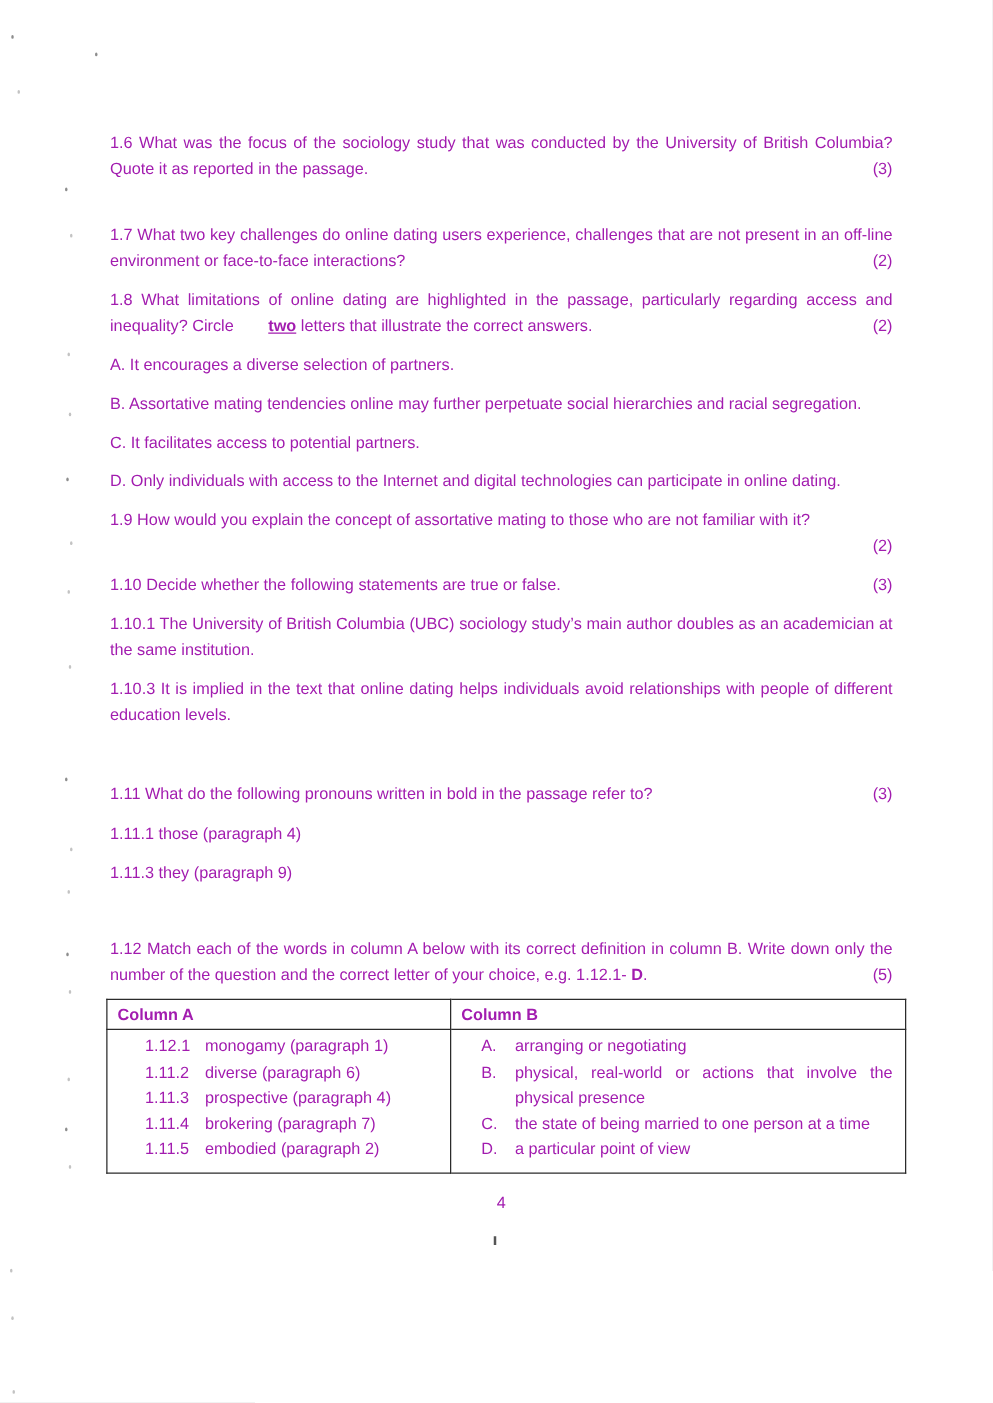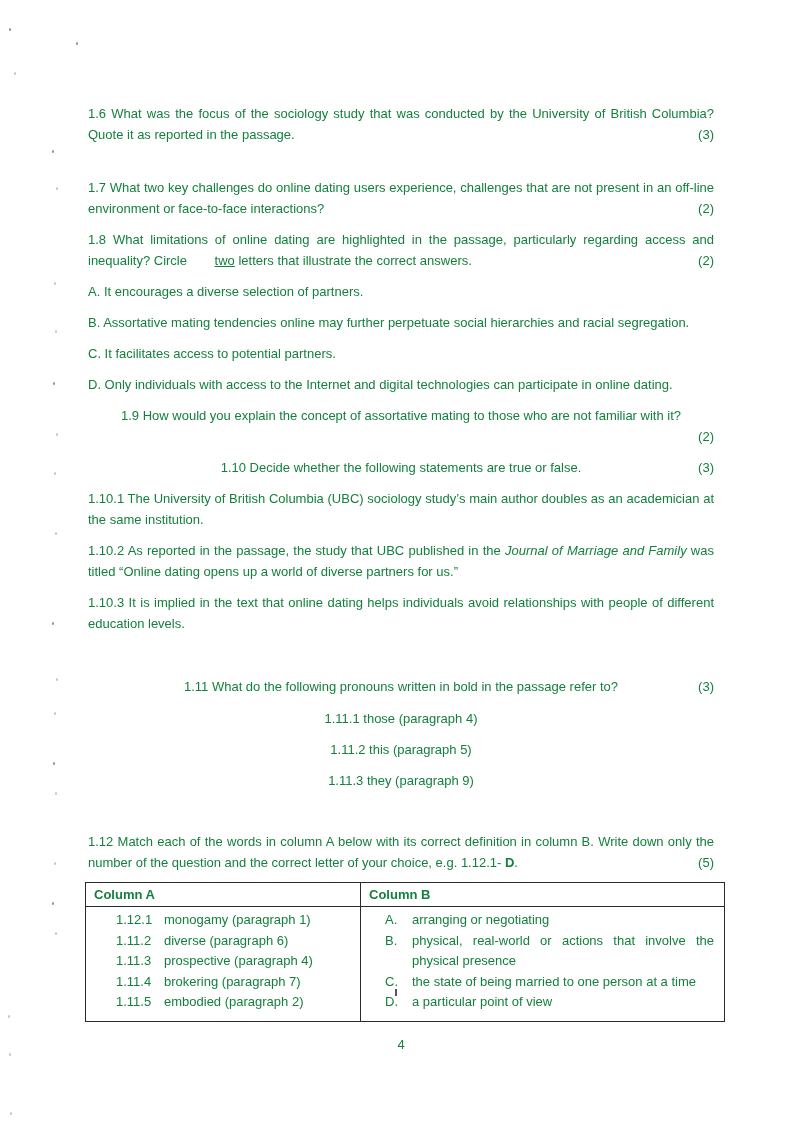--- a/index.html
+++ b/index.html
@@ -3,52 +3,52 @@
 <meta charset="utf-8">
 <style>
   html, body { margin: 0; padding: 0; background: #e8e8e8; }
   .page {
     position: relative;
     width: 794px;
     height: 1122px;
     margin: 0 auto;
     background: #ffffff;
     font-family: "Liberation Sans", sans-serif;
-    color: #15803d;
+    color: #a21caf;
     overflow: hidden;
   }
   .content {
     position: absolute;
     left: 88px;
     top: 103px;
     width: 626px;
     font-size: 13px;
     line-height: 21px;
   }
   p.q {
     margin: 0 0 10px 0;
     position: relative;
     text-align: justify;
   }
-  p.q.single { text-align: center; }
+  p.q.single { text-align: left; }
   p.q.gap-xl { margin-bottom: 32px; }
   p.q.gap-sm { margin-bottom: 9px; margin-top: 40px; }
   .marks {
     position: absolute;
     right: 0;
     bottom: 0;
     background: #fff;
     padding-left: 6px;
   }
   .marks-line {
     text-align: right;
     margin: 0 0 10px 0;
   }
   .opt { margin: 0 0 10px 0; text-align: justify; }
-  .emph-two { font-weight: normal; text-decoration: underline; padding-left: 24px; }
+  .emph-two { font-weight: bold; text-decoration: underline; padding-left: 24px; }
   .italic { font-style: italic; }
   .bold { font-weight: bold; }
 
   table.match-table {
     border-collapse: collapse;
     width: 605px;
     margin-left: -3px;
     table-layout: fixed;
   }
   table.match-table th, table.match-table td {
@@ -148,35 +148,31 @@
 
     <p class="q single">
       <span>1.10 Decide whether the following statements are true or false.</span>
       <span class="marks">(3)</span>
     </p>
 
     <p class="q">
       <span>1.10.1 The University of British Columbia (UBC) sociology study’s main author doubles as an academician at the same institution.</span>
     </p>
 
-    <p class="q">
-      <span>1.10.2 As reported in the passage, the study that UBC published in the </span><span class="italic">Journal of Marriage and Family</span><span> was titled “Online dating opens up a world of diverse partners for us.”</span>
-    </p>
 
     <p class="q">
       <span>1.10.3 It is implied in the text that online dating helps individuals avoid relationships with people of different education levels.</span>
     </p>
 
     <p class="q single" style="margin-bottom:11px;margin-top:42px;">
       <span>1.11 What do the following pronouns written in bold in the passage refer to?</span>
       <span class="marks">(3)</span>
     </p>
 
     <p class="q single">1.11.1 those (paragraph 4)</p>
-    <p class="q single">1.11.2 this (paragraph 5)</p>
     <p class="q single">1.11.3 they (paragraph 9)</p>
 
     <p class="q gap-sm">
       <span>1.12 Match each of the words in column A below with its correct definition in column B. Write down only the number of the question and the correct letter of your choice, e.g. 1.12.1- </span><span class="bold">D</span><span>.</span>
       <span class="marks">(5)</span>
     </p>
 
     <table class="match-table">
       <tbody>
           <tr>

